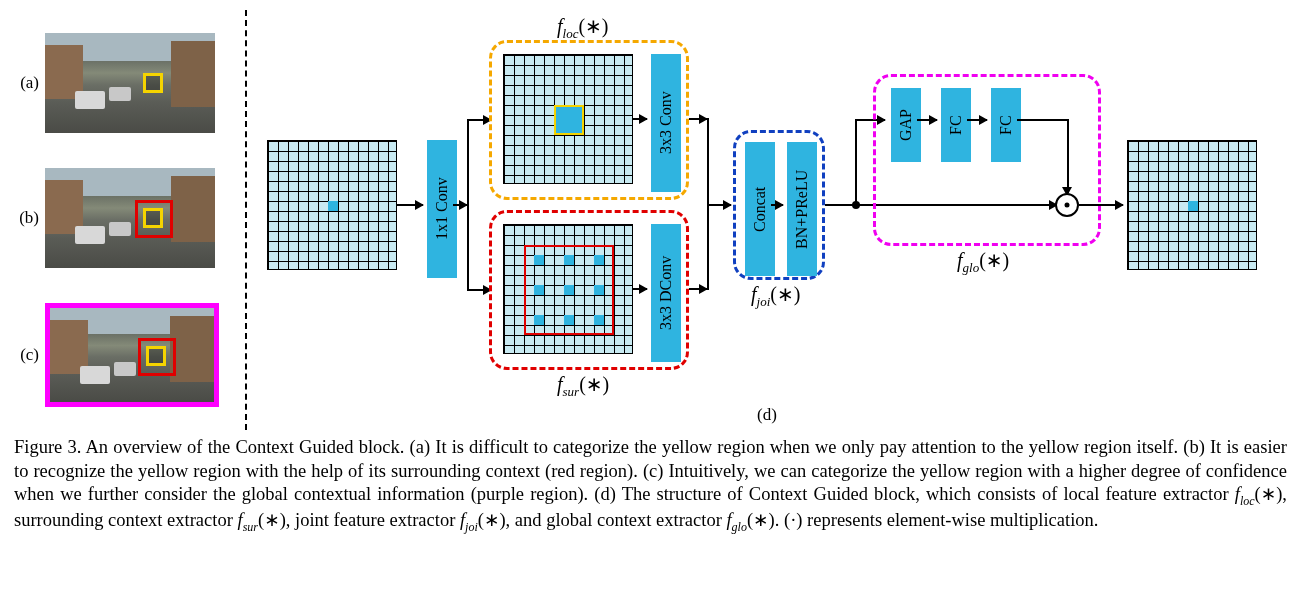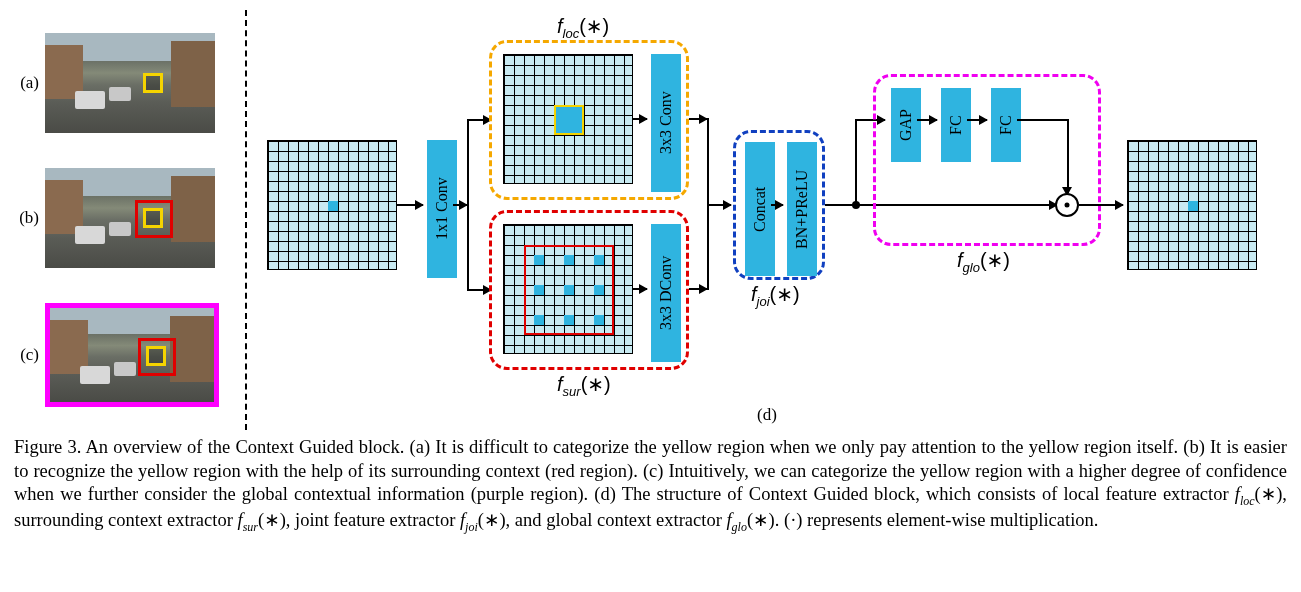--- a/index.html
+++ b/index.html
@@ -95,21 +95,21 @@
     border-radius:18px;
     box-sizing:border-box;
   }
   .box-orange { border-color:#f5a800; }
   .box-red { border-color:#e00000; }
   .box-blue { border-color:#1040c0; }
   .box-magenta { border-color:#f000f0; }
 
   .math-label {
     position:absolute;
-    font-family:Liberation Sans, sans-serif;
+    font-family:Liberation Serif, serif;
     font-style:italic;
     font-size:20px;
   }
   .math-label sub { font-size:13px; font-style:italic; }
 
   .arrow {
     position:absolute;
     background:#000;
     height:2px;
   }

